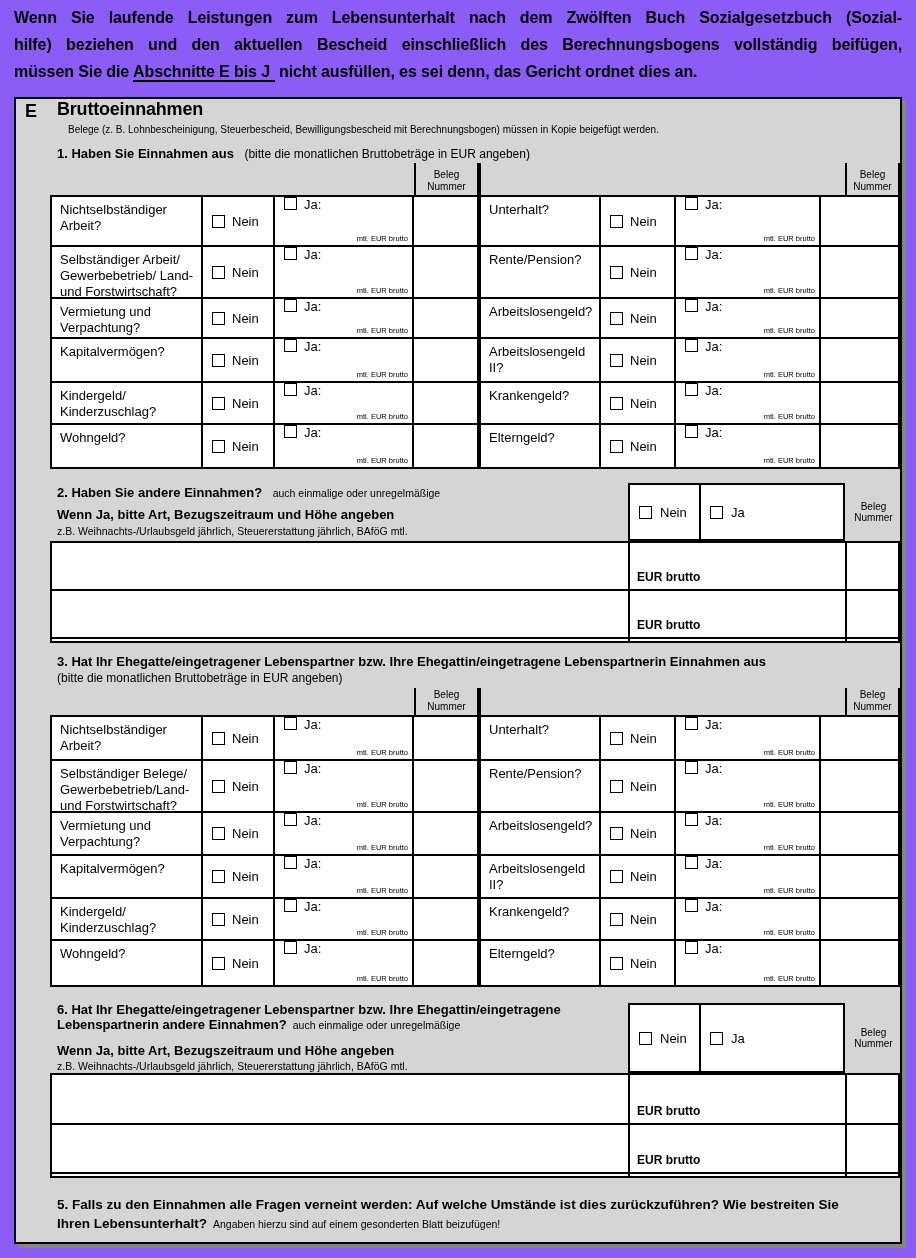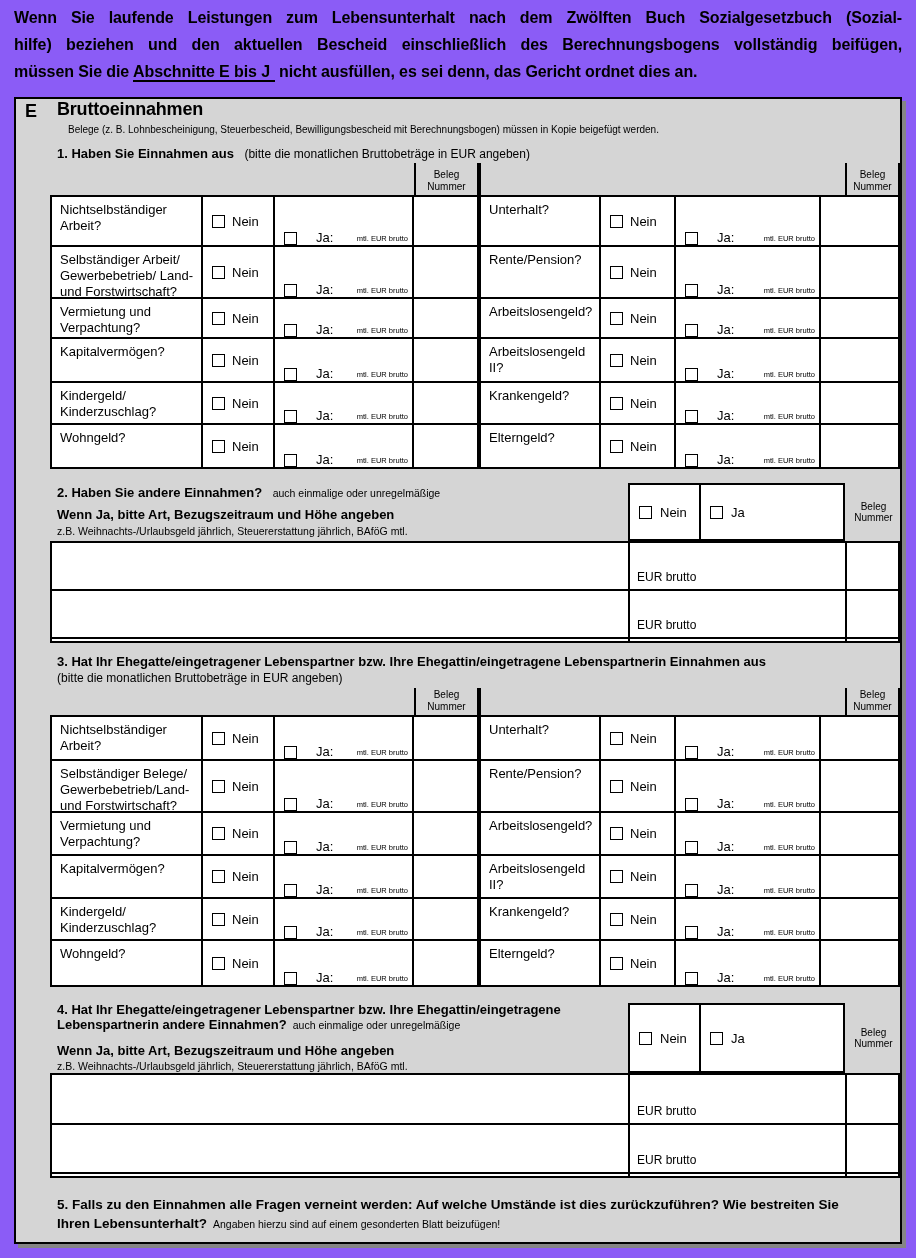--- a/index.html
+++ b/index.html
@@ -38,21 +38,21 @@
   .bh1{border-left:2px solid var(--ink);}
   .bh2{border-left:2px solid var(--ink);border-right:2px solid var(--ink);}
 
   
   .tbl{position:absolute;left:50px;width:850px;background:#ffffff;border:2px solid var(--ink);}
   .trow{display:flex;border-bottom:2px solid var(--ink);}
   .trow:last-child{border-bottom:none;}
   .cell{border-right:2px solid var(--ink);position:relative;}
   .lbl{width:151px;font-size:13px;line-height:16px;padding:5px 2px 2px 8px;}
   .chk{width:72px;display:flex;align-items:center;padding-left:9px;gap:7px;}
-  .ja{width:139px;display:flex;align-items:flex-end;padding-left:9px;gap:19px;}
+  .ja{width:139px;display:flex;align-items:flex-start;padding-left:9px;gap:7px;}
   .beleg{width:63px;border-right:none;}
   .vdiv{width:4px;background:var(--ink);flex:none;}
   .lbl2{width:120px;border-left:none;}
   .chk2{width:75px;}
   .ja2{width:145px;}
   .beleg2{flex:1;border-right:none;}
   .cb{width:13px;height:13px;border:1.5px solid var(--ink);background:#fff;flex:none;display:inline-block;}
   .cbl{font-size:13px;}
   .mtl{position:absolute;right:4px;bottom:2px;font-size:7.5px;letter-spacing:0;}
   .amt{flex:1;height:60%;}
@@ -65,21 +65,21 @@
   .yn-cell{display:flex;align-items:center;gap:8px;padding-left:9px;}
   .yn-nein{width:71px;border-right:2px solid var(--ink);}
   .yn-ja{flex:1;}
 
   .beleg-side{position:absolute;left:845px;width:57px;font-size:10px;line-height:11.5px;text-align:center;display:flex;flex-direction:column;justify-content:center;}
 
   
   .blank-box{position:absolute;left:50px;width:850px;background:#ffffff;border:2px solid var(--ink);}
   .blank-row{position:relative;border-bottom:2px solid var(--ink);}
   .blank-row:last-child{border-bottom:none;}
-  .eur{position:absolute;left:585px;bottom:5px;font-size:12px;}
+  .eur{position:absolute;left:585px;bottom:5px;font-size:12px;font-weight:bold;}
   .vline{position:absolute;top:0;bottom:0;width:2px;background:var(--ink);}
 
   .q5{font-size:13.5px;line-height:19px;font-weight:bold;}
   .q5 .q-hint-sm{font-size:10.5px;}
 </style>
 </head>
 <body>
 
 <div id="page">
 
@@ -481,21 +481,21 @@
           <span class="cb"></span>
           <span class="cbl">Ja:</span>
           <span class="amt"></span>
           <span class="mtl">mtl. EUR brutto</span>
         </div>
       <div class="cell beleg beleg2"></div>
     </div>
   </div>
 
   <div class="abs q-title" style="left:57px;top:1002px;width:560px;">
-    <div>4. Hat Ihr Ehegatte/eingetragener Lebenspartner bzw. Ihre Ehegattin/eingetragene</div>
+    <div>6. Hat Ihr Ehegatte/eingetragener Lebenspartner bzw. Ihre Ehegattin/eingetragene</div>
     <div><span>Lebenspartnerin andere Einnahmen?</span><span class="q-hint-sm">auch einmalige oder unregelmäßige</span></div>
   </div>
   <div class="abs q-title" style="left:57px;top:1043px;">Wenn Ja, bitte Art, Bezugszeitraum und Höhe angeben</div>
   <div class="abs q-ex" style="left:57px;top:1060px;">z.B. Weihnachts-/Urlaubsgeld jährlich, Steuererstattung jährlich, BAföG mtl.</div>
 
   <div class="yn-box" style="top:1003px;height:70px;">
     <div class="yn-cell yn-nein">
         <span class="cb"></span>
         <span class="cbl">Nein</span>
       </div>

